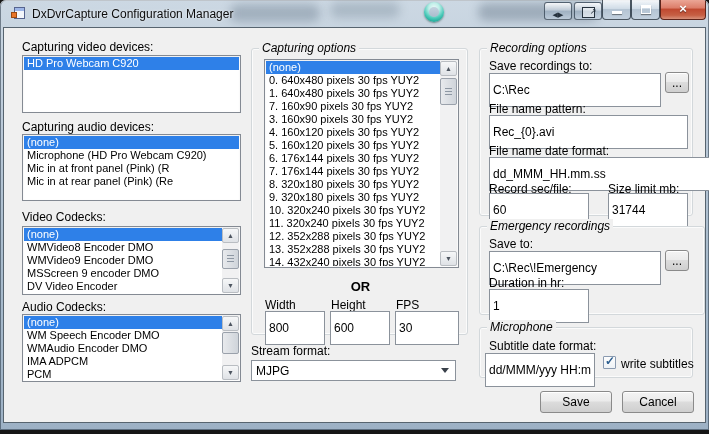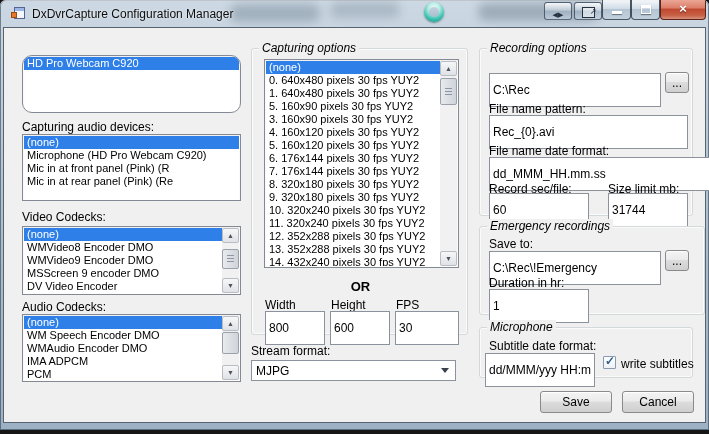--- a/index.html
+++ b/index.html
@@ -116,21 +116,22 @@
     <div class="winbtn" style="left:631px;width:29px;">
       <span class="glyph-max"></span>
     </div>
     <div class="winbtn close" style="left:660px;width:46px;">
       <span class="glyph-close">×</span>
     </div>
   </div>
 
   <div class="client"></div>
 
-  <div class="listbox" style="left:22px;top:55px;width:219px;height:58px;border-radius:10px;">
+  <div class="lbl" style="left:22px;top:40px;">Capturing video devices:</div>
+  <div class="listbox" style="left:22px;top:55px;width:219px;height:58px;">
     <div class="lb-items">
         <div class="lb-item sel">HD Pro Webcam C920</div>
       </div>
   </div>
 
   <div class="lbl" style="left:22px;top:120px;">Capturing audio devices:</div>
   <div class="listbox" style="left:22px;top:134px;width:219px;height:67px;">
     <div class="lb-items">
         <div class="lb-item sel">(none)</div>
         <div class="lb-item">Microphone (HD Pro Webcam C920)</div>
@@ -171,21 +172,21 @@
     </div>
   </div>
 
   <div class="group" style="left:251px;top:48px;width:217px;height:287px;">
     <span class="group-label">Capturing options</span>
     <div class="listbox hasScroll" style="left:12px;top:10px;width:195px;height:209px;">
       <div class="lb-items">
           <div class="lb-item sel">(none)</div>
           <div class="lb-item">0. 640x480 pixels 30 fps YUY2</div>
           <div class="lb-item">1. 640x480 pixels 30 fps YUY2</div>
-          <div class="lb-item">5. 160x90 pixels 30 fps YUY2</div>
+          <div class="lb-item">7. 160x90 pixels 30 fps YUY2</div>
           <div class="lb-item">3. 160x90 pixels 30 fps YUY2</div>
           <div class="lb-item">4. 160x120 pixels 30 fps YUY2</div>
           <div class="lb-item">5. 160x120 pixels 30 fps YUY2</div>
           <div class="lb-item">6. 176x144 pixels 30 fps YUY2</div>
           <div class="lb-item">7. 176x144 pixels 30 fps YUY2</div>
           <div class="lb-item">8. 320x180 pixels 30 fps YUY2</div>
           <div class="lb-item">9. 320x180 pixels 30 fps YUY2</div>
           <div class="lb-item">10. 320x240 pixels 30 fps YUY2</div>
           <div class="lb-item">11. 320x240 pixels 30 fps YUY2</div>
           <div class="lb-item">12. 352x288 pixels 30 fps YUY2</div>
@@ -208,20 +209,21 @@
   </div>
 
   <div class="lbl" style="left:251px;top:344px;">Stream format:</div>
   <div class="combo" style="left:251px;top:360px;width:205px;height:21px;">
     <span class="val">MJPG</span>
     <span class="arrow"></span>
   </div>
 
   <div class="group" style="left:479px;top:48px;width:214px;height:168px;">
     <span class="group-label">Recording options</span>
+    <div class="lbl" style="left:9px;top:10px;">Save recordings to:</div>
     <input class="tb" style="left: 9px; top: 24px; width: 172px; height: 19px;" value="C:\Rec">
     <button class="btn" style="left:185px;top:23px;width:24px;height:21px;">...</button>
     <div class="lbl" style="left:9px;top:53px;">File name pattern:</div>
     <input class="tb" style="left: 9px; top: 66px; width: 199px; height: 19px;" value="Rec_{0}.avi">
     <div class="lbl" style="left:9px;top:95px;">File name date format:</div>
     <input class="tb" style="left: 9px; top: 108px; width: 224px; height: 19px;" value="dd_MMM_HH.mm.ss">
     <div class="lbl" style="left:9px;top:133px;">Record sec/file:</div>
     <div class="lbl" style="left:128px;top:133px;">Size limit mb:</div>
     <input class="tb" style="left: 9px; top: 144px; width: 100px; height: 19px;" value="60">
     <input class="tb" style="left: 128px; top: 144px; width: 80px; height: 19px;" value="31744">

